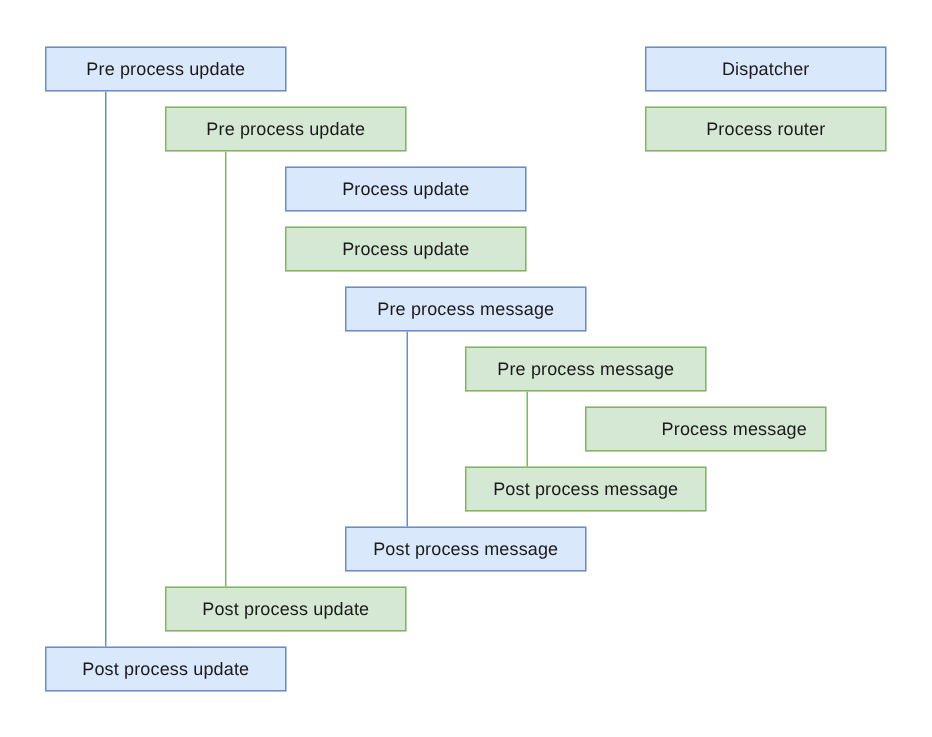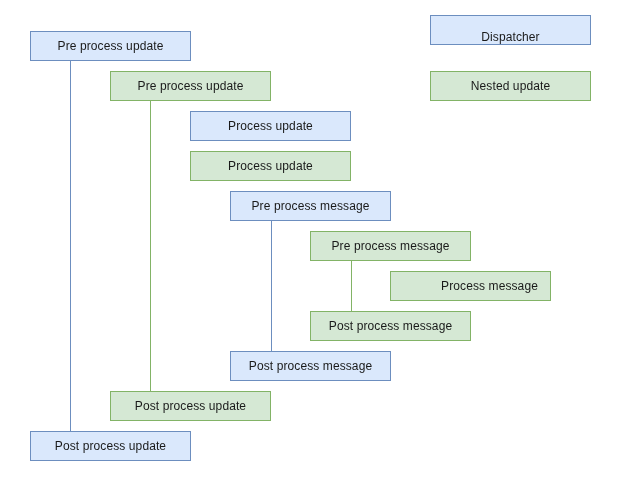--- a/index.html
+++ b/index.html
@@ -96,21 +96,21 @@
       </div>
       <div class="node green" style="left: 110px; top: 391px; width: 161px; height: 30px;">
         <span>Post process update</span>
       </div>
       <div class="node blue" style="left: 30px; top: 431px; width: 161px; height: 30px;">
         <span>Post process update</span>
       </div>
     </div>
 
   <div id="legend-layer" class="legend-group">
-      <div class="node blue" style="left: 430px; top: 15px; width: 161px; height: 30px; align-items: flex-end;">
+      <div class="node blue" style="left: 430px; top: 31px; width: 161px; height: 30px;">
         <span>Dispatcher</span>
       </div>
       <div class="node green" style="left: 430px; top: 71px; width: 161px; height: 30px;">
-        <span>Nested update</span>
+        <span>Process router</span>
       </div>
     </div>
 
 </div>
 
 </body></html>

